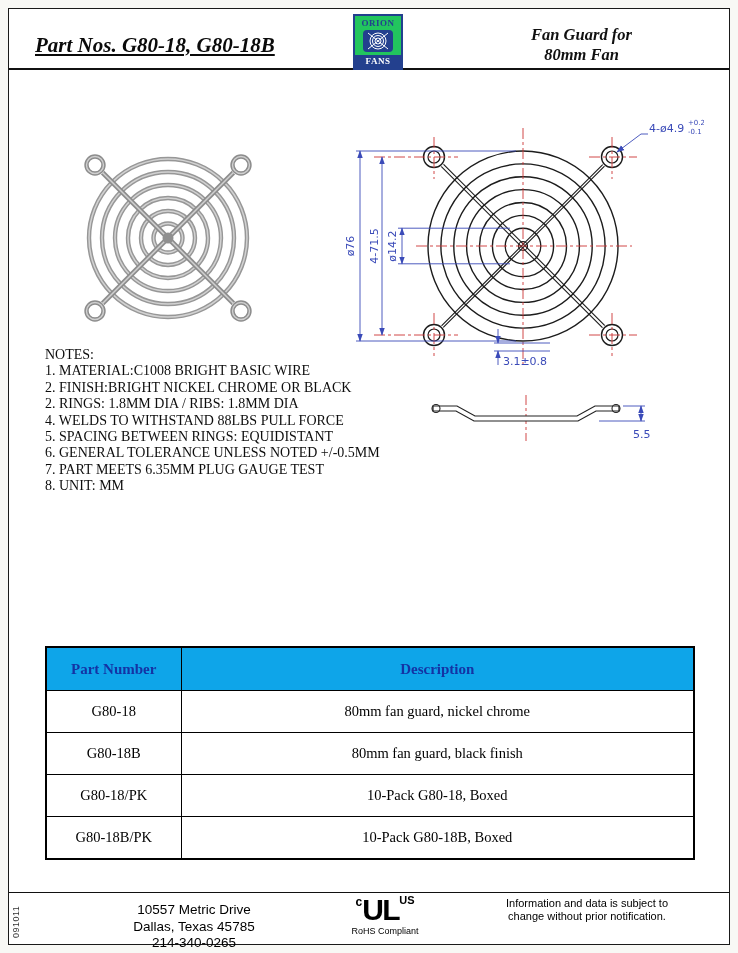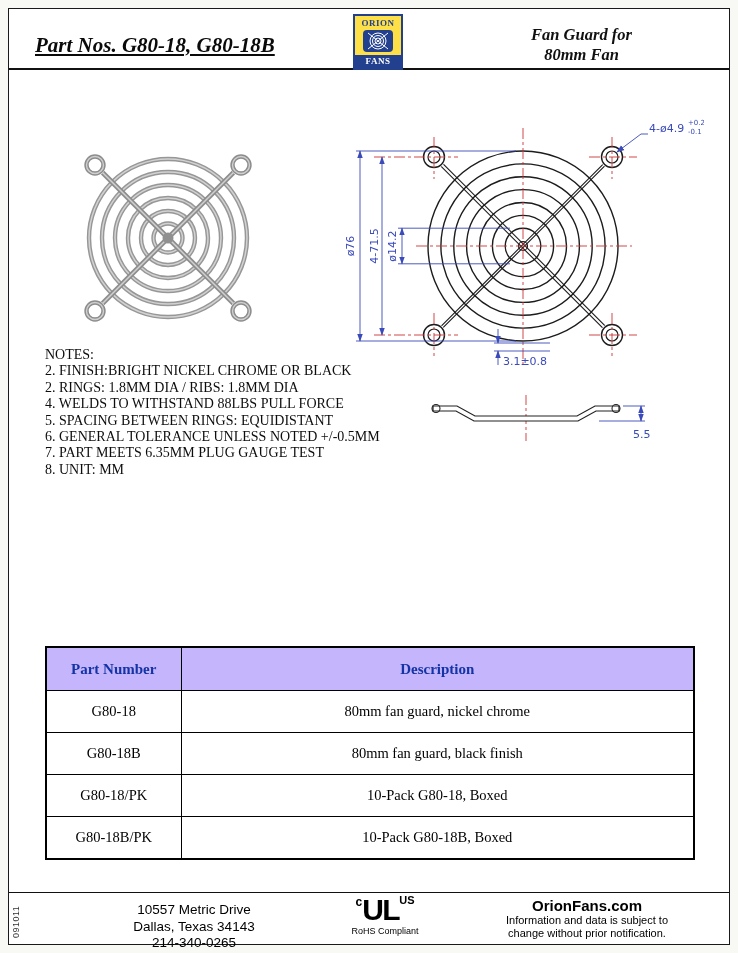--- a/index.html
+++ b/index.html
@@ -4,21 +4,21 @@
 <style>
   html,body{margin:0;padding:0;background:#e8e8e4;}
   .page{position:relative;width:738px;height:953px;background:#f8f8f5;overflow:hidden;
         font-family:"Liberation Serif",serif;color:#111;}
   .inner{position:absolute;left:8px;top:8px;right:8px;bottom:8px;border:1.5px solid #1a1a1a;background:#fff;}
 
   
   .header-rule{position:absolute;left:0;right:0;top:59px;border-top:2px solid #111;}
   .title{position:absolute;left:22px;top:20px;margin:4px;font-family:"Liberation Serif",serif;
          font-style:italic;font-weight:bold;font-size:21px;text-decoration:underline;color:#0a0a0a;white-space:nowrap;}
-  .logo{position:absolute;left:344px;top:5px;width:50px;height:56px;border:2px solid #23408e;background:#fde047;
+  .logo{position:absolute;left:344px;top:5px;width:50px;height:56px;border:2px solid #23408e;background:#22c55e;
         display:flex;flex-direction:column;align-items:center;box-sizing:border-box;z-index:3;}
   .logo-orion{font-size:9px;font-weight:bold;color:#23408e;letter-spacing:.5px;margin-top:2px;line-height:11px;}
   .logo-icon{line-height:0;margin-top:1px;}
   .logo-fans{margin-top:auto;width:100%;background:#23408e;color:#fff;font-size:9px;font-weight:bold;
              text-align:center;line-height:13px;letter-spacing:.5px;}
   .subtitle{position:absolute;left:465px;top:16px;width:215px;text-align:center;font-style:italic;
             font-weight:bold;font-size:16.5px;line-height:20px;}
 
   
   .photo-svg{position:absolute;left:56px;top:126px;}
@@ -26,21 +26,21 @@
   .side-svg{position:absolute;left:420px;top:384px;}
   .dimtext{font-family:"DejaVu Sans",sans-serif;font-size:11px;fill:#3a4ab8;}
   .dimtext-sm{font-family:"DejaVu Sans",sans-serif;font-size:7px;fill:#3a4ab8;}
 
   
   .notes{position:absolute;left:36px;top:338px;font-size:14px;line-height:16.4px;color:#0d0d0d;}
 
   
   .parts-table{position:absolute;left:36px;top:637px;width:650px;border-collapse:collapse;
                border:2px solid #000;font-family:"Liberation Serif",serif;}
-  .parts-table th{border:1.4px solid #000;background:#c4b5fd;color:#1433a4;font-weight:bold;
+  .parts-table th{border:1.4px solid #000;background:#0ea5e9;color:#1433a4;font-weight:bold;
                   font-size:15px;height:40px;text-align:center;}
   .parts-table td{border:1.4px solid #000;font-size:14.5px;height:39px;text-align:center;color:#000;}
 
   
   .footer-rule{position:absolute;left:0;right:0;top:883px;border-top:1.5px solid #111;}
   .footer-address{position:absolute;left:70px;top:893px;width:230px;text-align:center;
                   font-family:"Liberation Sans",sans-serif;font-size:13.5px;line-height:16.5px;color:#000;}
   .ul-wrap{position:absolute;left:328px;top:885px;width:96px;text-align:center;
            font-family:"Liberation Sans",sans-serif;color:#000;}
   .ul-row{display:flex;align-items:flex-start;justify-content:center;}
@@ -231,20 +231,21 @@
       <g stroke="#3a4ab8" stroke-width="0.9" fill="none">
         <line x1="194" y1="13" x2="216" y2="13"></line>
         <line x1="170" y1="28" x2="216" y2="28"></line>
         <line x1="212" y1="13" x2="212" y2="28" marker-start="url(#dimarrow)" marker-end="url(#dimarrow)"></line>
       </g>
       <text class="dimtext" x="204" y="45">5.5</text>
     </svg>
 
     <div class="notes">
       <div>NOTES:</div>
+      <div>1. MATERIAL:C1008 BRIGHT BASIC WIRE</div>
       <div>2. FINISH:BRIGHT NICKEL CHROME OR BLACK</div>
       <div>2. RINGS: 1.8MM DIA / RIBS: 1.8MM DIA</div>
       <div>4. WELDS TO WITHSTAND 88LBS PULL FORCE</div>
       <div>5. SPACING BETWEEN RINGS: EQUIDISTANT</div>
       <div>6. GENERAL TOLERANCE UNLESS NOTED +/-0.5MM</div>
       <div>7. PART MEETS 6.35MM PLUG GAUGE TEST</div>
       <div>8. UNIT: MM</div>
     </div>
 
     <table class="parts-table">
@@ -275,35 +276,34 @@
           <td>G80-18B/PK</td>
           <td>10-Pack G80-18B, Boxed</td>
         </tr>
       </tbody>
     </table>
 
     <div class="footer-rule"></div>
 
     <div class="footer-address">
       <div>10557 Metric Drive</div>
-      <div>Dallas, Texas 34143</div>
+      <div>Dallas, Texas 45785</div>
       <div>214-340-0265</div>
     </div>
 
     <div class="ul-wrap">
       <div class="ul-row">
         <span class="ul-c">c</span>
         <span class="ul-main">UL</span>
         <span class="ul-us">US</span>
       </div>
       <div class="ul-rohs">RoHS Compliant</div>
     </div>
 
     <div class="footer-right">
-      <div class="footer-site">OrionFans.com</div>
       <div class="footer-notice">Information and data is subject to</div>
       <div class="footer-notice">change without prior notification.</div>
     </div>
 
   </div>
 
   <div class="docnum">091011</div>
 </div>
 
 </body></html>

